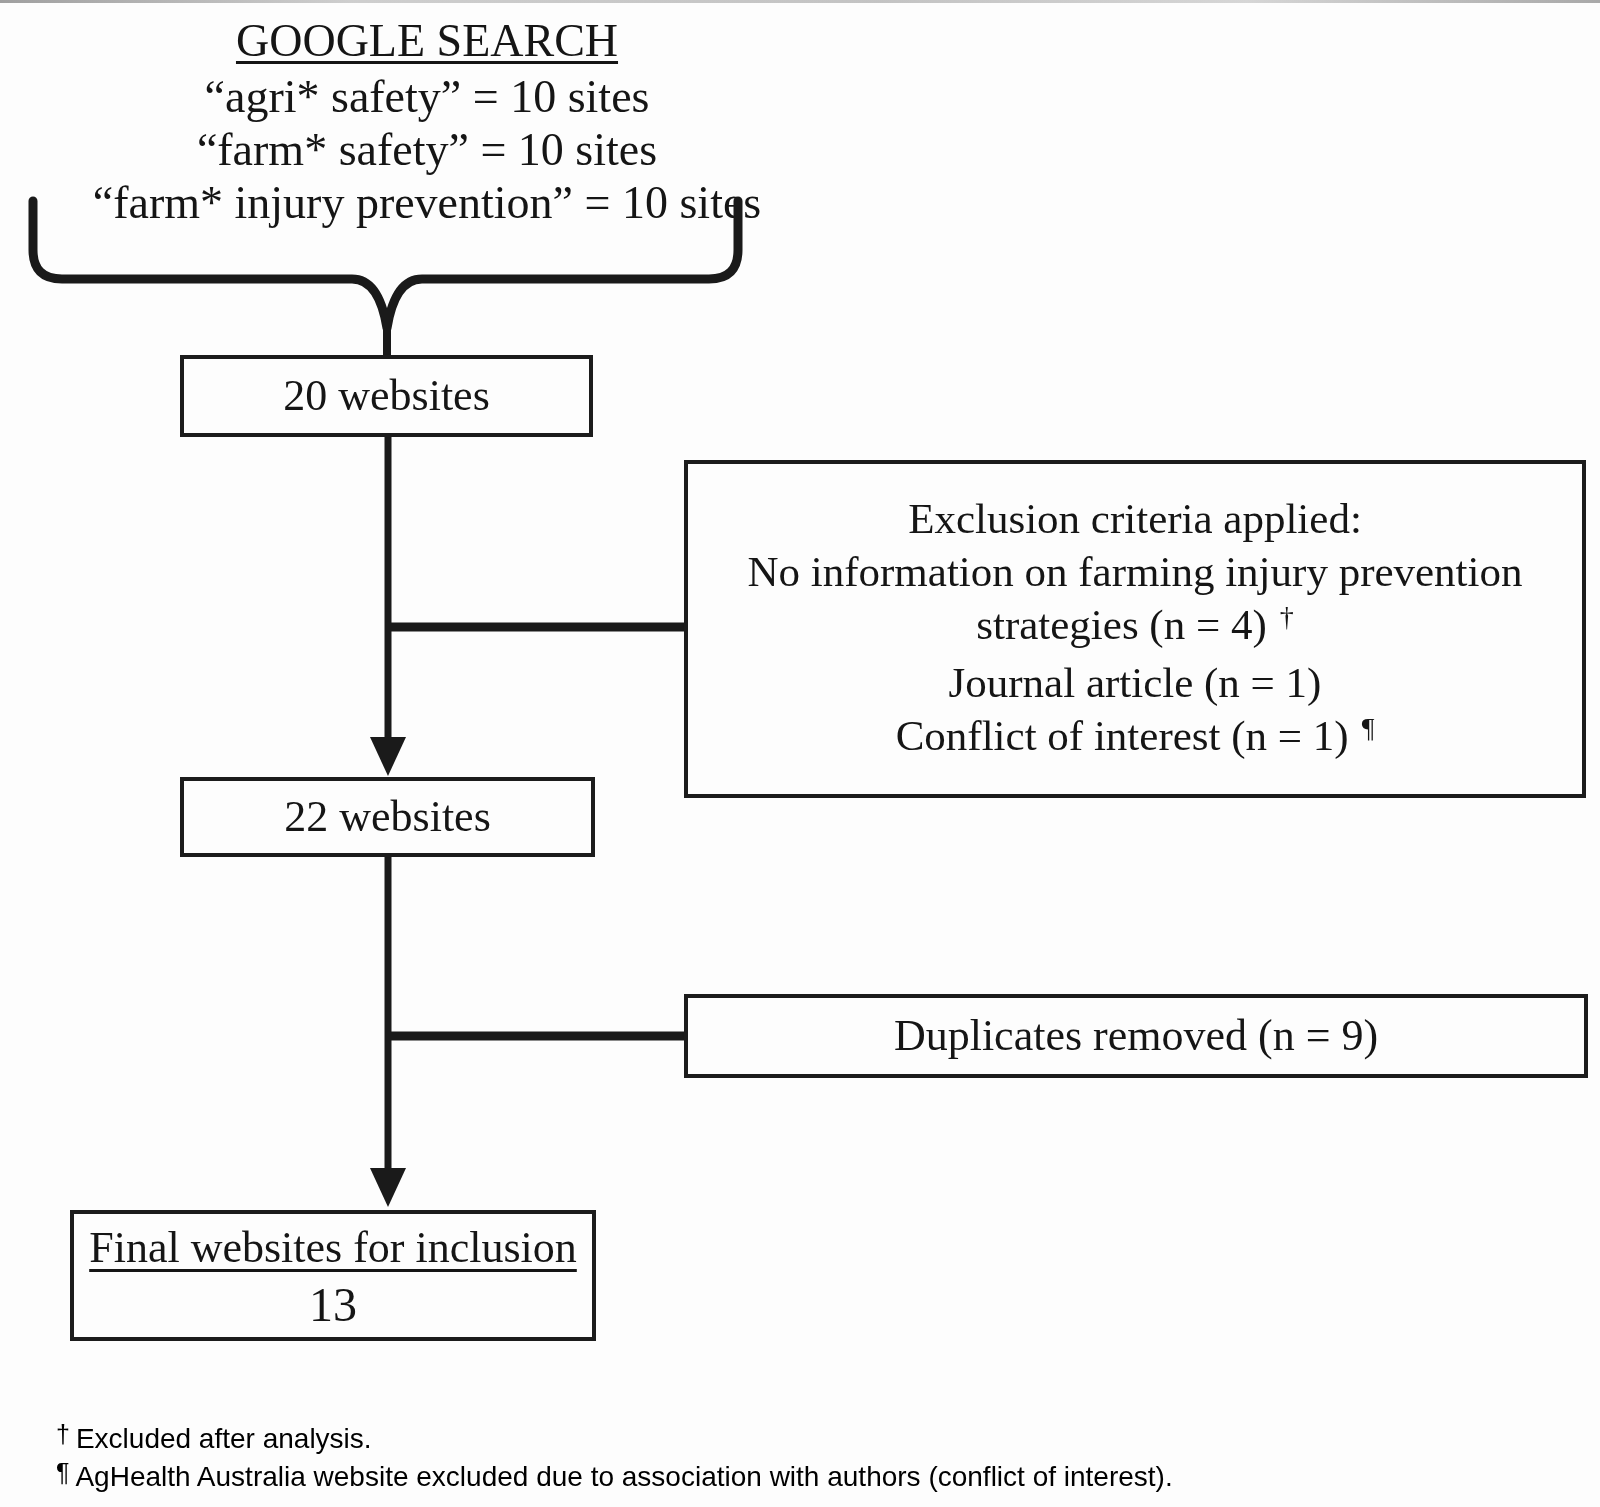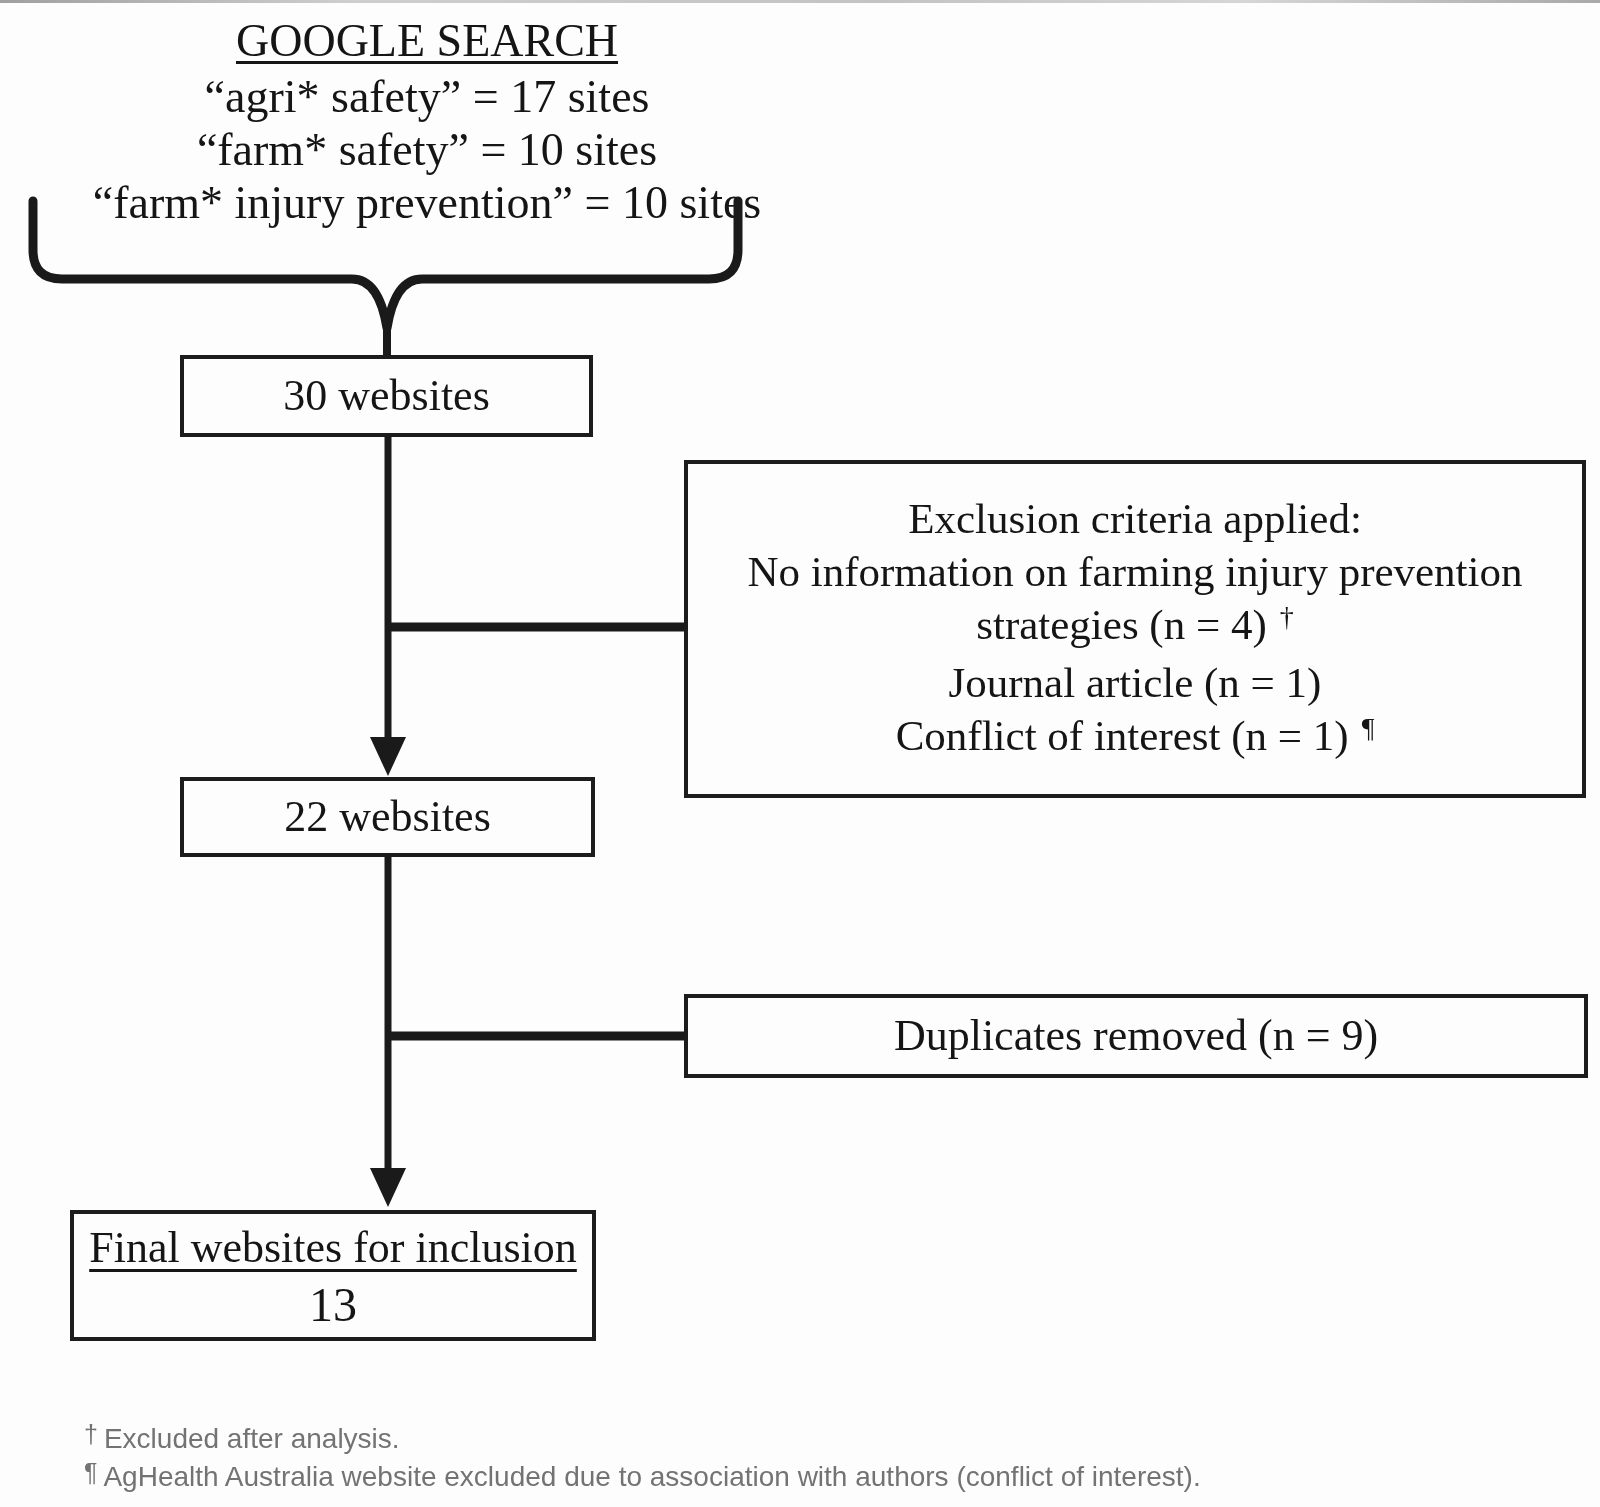--- a/index.html
+++ b/index.html
@@ -98,40 +98,39 @@
     font-size: 48px;
     line-height: 56px;
   }
   .footnotes {
     position: absolute;
     left: 56px;
     top: 1420px;
     font-family: "Liberation Sans", "DejaVu Sans", sans-serif;
     font-size: 28px;
     line-height: 37px;
-    color: #737373;
-    margin-left: 28px;
+    color: #000000;
   }
   .fn-sym {
     position: relative;
     top: -5px;
     font-size: 25px;
     margin-right: 6px;
   }
 </style>
 </head>
 <body>
 
 <div class="canvas">
 
   <div class="top-artifact"></div>
 
   <div class="header">
     <div class="header-title">GOOGLE SEARCH</div>
-    <div class="header-line">“agri* safety” = 17 sites</div>
+    <div class="header-line">“agri* safety” = 10 sites</div>
     <div class="header-line">“farm* safety” = 10 sites</div>
     <div class="header-line">“farm* injury prevention” = 10 sites</div>
   </div>
 
   <svg class="connectors" width="1600" height="1507" viewBox="0 0 1600 1507" xmlns="http://www.w3.org/2000/svg">
 
     <path d="M 33 201 L 33 250 Q 33 279 62 279 L 352 279 Q 379 279 387 328 Q 395 279 422 279 L 709 279 Q 738 279 738 250 L 738 201" stroke-width="9" stroke-linecap="round" stroke-linejoin="round"></path>
     <line x1="387" y1="318" x2="387" y2="358" stroke-width="8"></line>
 
     <line x1="388" y1="435" x2="388" y2="742" stroke-width="7"></line>
@@ -139,21 +138,21 @@
 
     <line x1="385" y1="627" x2="686" y2="627" stroke-width="9"></line>
 
     <line x1="388" y1="855" x2="388" y2="1172" stroke-width="7"></line>
     <polygon points="388,1207 370,1168 406,1168"></polygon>
 
     <line x1="385" y1="1036" x2="688" y2="1036" stroke-width="9"></line>
   </svg>
 
   <div class="box b30">
-    <span class="box-label">30 websites</span>
+    <span class="box-label">20 websites</span>
   </div>
 
   <div class="box excl">
     <div class="excl-line">
       <span>Exclusion criteria applied:</span>
     </div>
     <div class="excl-line">
       <span>No information on farming injury prevention</span>
     </div>
     <div class="excl-line">

